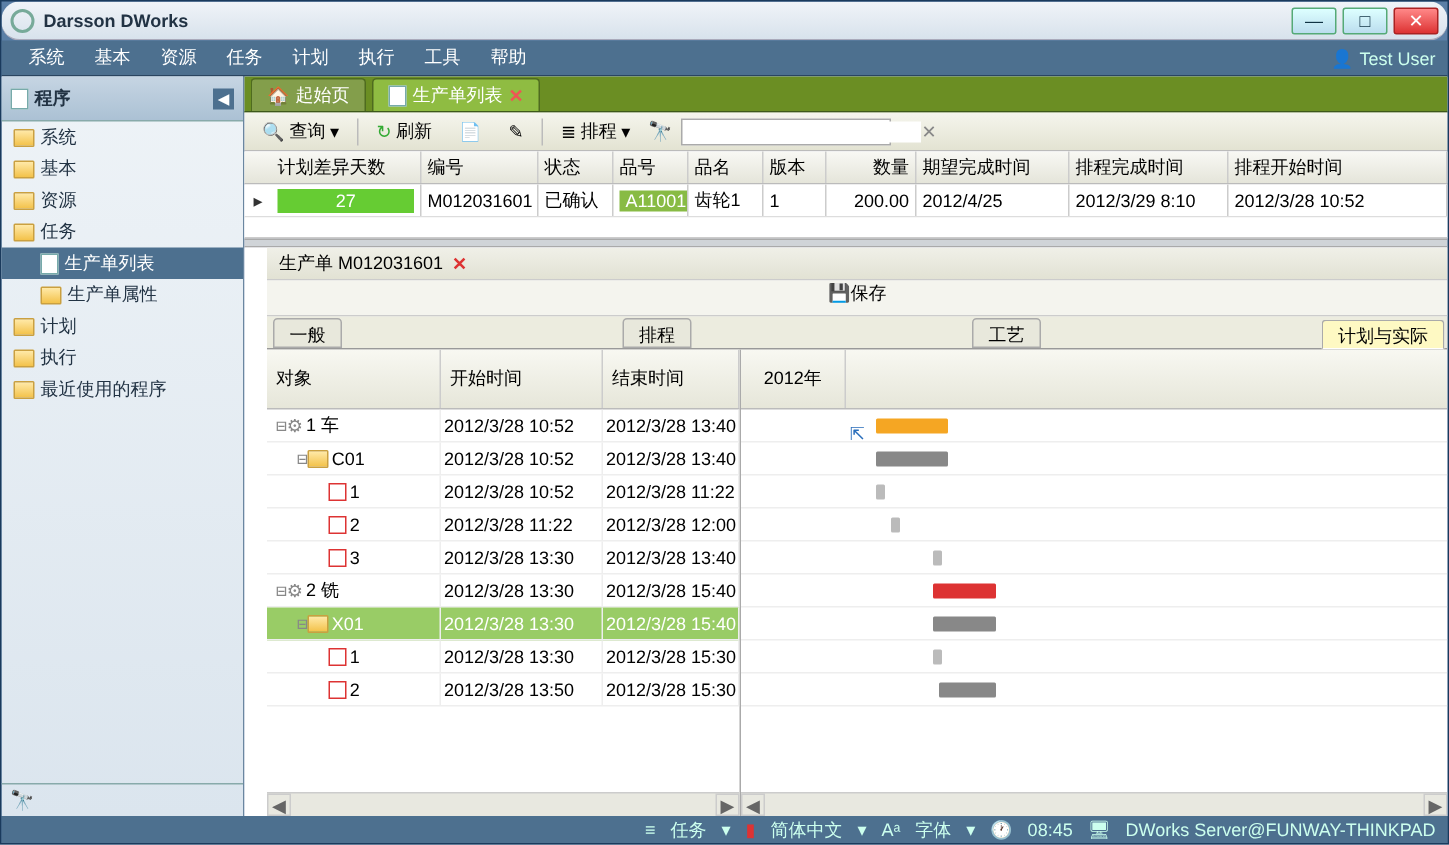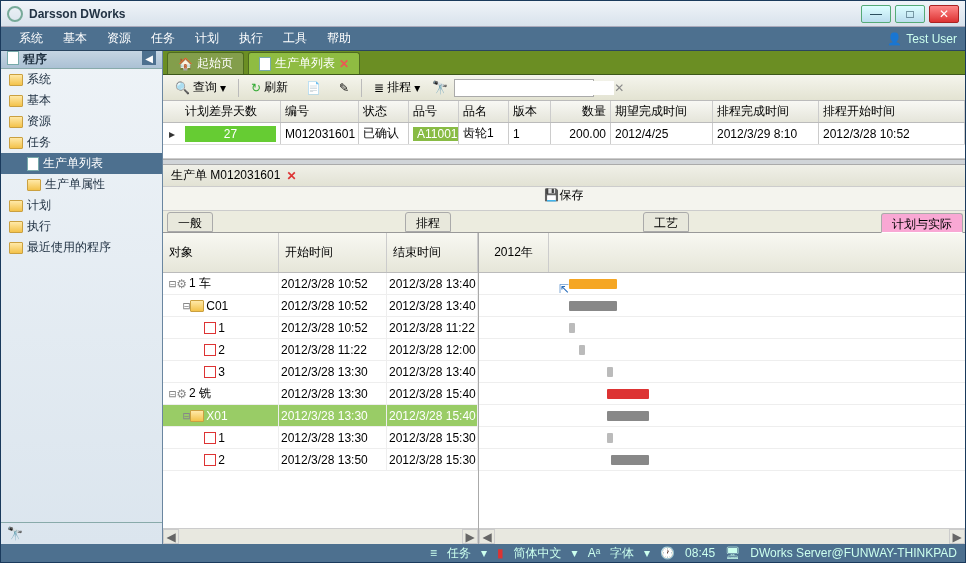--- a/index.html
+++ b/index.html
@@ -1,28 +1,28 @@
 <!DOCTYPE html>
 <html><head>
 <meta charset="utf-8">
 <style>
 * { box-sizing: border-box; margin: 0; padding: 0; font-family: "Microsoft YaHei", Tahoma, sans-serif; font-size: 12px; }
 body { background: #5b7fa6; width: 966px; height: 563px; overflow: hidden; border: 1px solid #1a3a5c; }
-.titlebar { height: 26px; background: linear-gradient(#f0f4f8,#d8e2ec); display: flex; align-items: center; padding: 0 6px; border-bottom: 1px solid #aab; }
+.titlebar { height: 26px; background: linear-gradient(#f0f4f8,#d8e2ec); display: flex; align-items: center; padding: 0 6px; border-bottom: 1px solid #aab; border-radius: 12px; }
 .titlebar .app-icon { width: 16px; height: 16px; border: 2px solid #7a9; border-radius: 50%; margin-right: 6px; }
 .titlebar .title { color: #234; font-weight: bold; }
 .titlebar .win-btns { margin-left: auto; display: flex; gap: 4px; }
 .win-btns div { width: 30px; height: 18px; border: 1px solid #5a7; background: linear-gradient(#dff,#bde); display:flex; align-items:center; justify-content:center; color:#134; border-radius:2px; }
 .win-btns .close { background: linear-gradient(#f88,#d33); border-color:#a22; color:#fff; }
 .menubar { height: 24px; background: #4d708f; display: flex; align-items: center; padding: 0 8px; color: #fff; border-bottom:1px solid #2a4560; }
 .menubar .menu-item { padding: 0 10px; cursor: default; }
 .menubar .user { margin-left: auto; display:flex; align-items:center; gap:4px; color:#cfe; }
 .main { display:flex; height: calc(100% - 26px - 24px - 18px); background:#4d708f; }
 .sidebar { width: 162px; background: linear-gradient(#eef3f7,#dbe5ee); border-right:1px solid #6a86a0; display:flex; flex-direction:column; }
-.sidebar-head { height:18px; background:linear-gradient(#c6d5e3,#abc1d4); display:flex; align-items:flex-start; padding:0 6px; border-bottom:1px solid #8aa; }
+.sidebar-head { height:30px; background:linear-gradient(#c6d5e3,#abc1d4); display:flex; align-items:center; padding:0 6px; border-bottom:1px solid #8aa; }
 .sidebar-head .label { font-weight:bold; color:#234; }
 .sidebar-head .collapse { margin-left:auto; width:14px; height:14px; background:#4d708f; color:#fff; display:flex; align-items:center; justify-content:center; font-size:10px; }
 .tree { flex:1; overflow:auto; }
 .tree-item { display:flex; align-items:center; padding:2px 6px 2px 8px; gap:4px; color:#234; }
 .tree-item.sel { background:#4d708f; color:#fff; }
 .tree-item .indent1 { width:14px; }
 .folder-ico { width:14px;height:12px; background:linear-gradient(#ffe9a8,#f3c24a); border:1px solid #caa040; border-radius:1px; }
 .doc-ico { width:12px;height:14px; background:#fff; border:1px solid #7aa; }
 .sidebar-foot { height:22px; border-top:1px solid #8aa; display:flex; align-items:center; padding:0 6px; }
 .binoc { font-size:13px; }
@@ -38,29 +38,29 @@
 .search-box input { border:none; outline:none; flex:1; font-size:12px; }
 .grid { background:#fff; }
 .grid-head { display:flex; background:linear-gradient(#f8f8f4,#e5e5da); border-bottom:1px solid #bbb; height:22px; }
 .grid-head .c, .grid-row .c { border-right:1px solid #ccc; padding:2px 4px; display:flex; align-items:center; overflow:hidden; white-space:nowrap; }
 .grid-row { display:flex; height:22px; background:#fff; border-bottom:1px solid #ddd; }
 .rowmark { width:18px; display:flex; align-items:center; justify-content:center; color:#333; }
 .c-diff{width:100px;} .c-num{width:78px;} .c-st{width:50px;} .c-pin{width:50px;} .c-pname{width:50px;} .c-ver{width:42px;} .c-qty{width:60px; justify-content:flex-end;} .c-exp{width:102px;} .c-schend{width:106px;} .c-schst{flex:1;}
 .pill-green{background:#6c3;color:#fff;display:flex;align-items:center;justify-content:center;width:100%;height:16px;}
 .pill-pin{background:#8b4;color:#fff;padding:0 4px;}
 .splitter { height:6px; background:#d0d4d8; border-top:1px solid #aaa; border-bottom:1px solid #aaa; }
-.sub-panel { flex:1; display:flex; flex-direction:column; background:#fff; overflow:hidden; }
+.sub-panel { flex:1; display:flex; flex-direction:column; background:#fff; overflow:hidden;padding-left:15px; }
 .sub-head { height:22px; background:linear-gradient(#f0f0e8,#e2e2d4); display:flex; align-items:center; padding:0 8px; border-bottom:1px solid #ccc; }
 .sub-head .x { color:#d33; margin-left:6px; font-weight:bold; }
 .sub-tb { height:24px; display:flex; align-items:center; gap:6px; padding:0 6px; background:#f4f4ee; border-bottom:1px solid #ccc;flex-direction:column; }
 .sub-tb .spacer { flex:1; }
 .pop-ico { color:#2a6ebb; }
 .sub-tabs { height:22px; display:flex; align-items:flex-end; background:#ececdf; border-bottom:1px solid #999; padding-left:4px;justify-content:space-between; }
 .sub-tab { height:20px; padding:2px 10px; background:#e8e8dc; border:1px solid #aaa; margin-right:2px; border-radius:3px 3px 0 0; cursor:default; }
-.sub-tab.active { background:#f9a8d4; border-bottom:1px solid #fff; position:relative; top:1px;margin-top:48px; }
+.sub-tab.active { background:#fef9c3; border-bottom:1px solid #fff; position:relative; top:1px;margin-top:48px; }
 .sub-body { flex:1; display:flex; overflow:hidden; }
 .left-grid { width:316px; border-right:1px solid #aaa; display:flex; flex-direction:column; }
 .lg-head { display:flex; height:40px; background:linear-gradient(#f8f8f2,#e6e6d9); border-bottom:1px solid #bbb; }
 .lg-head .lc { border-right:1px solid #ccc; display:flex; align-items:center; padding:0 6px; }
 .lc-obj{width:116px;} .lc-st{width:108px;} .lc-en{flex:1;}
 .lg-rows { flex:1; overflow:auto; }
 .lg-row { display:flex; height:22px; border-bottom:1px solid #eee; }
 .lg-row .lc { border-right:1px solid #eee; display:flex; align-items:center; padding:0 2px; overflow:hidden; white-space:nowrap; }
 .lg-row.sel { background:#9c6; color:#fff; }
 .tree-ctl { font-family:monospace; color:#888; }

